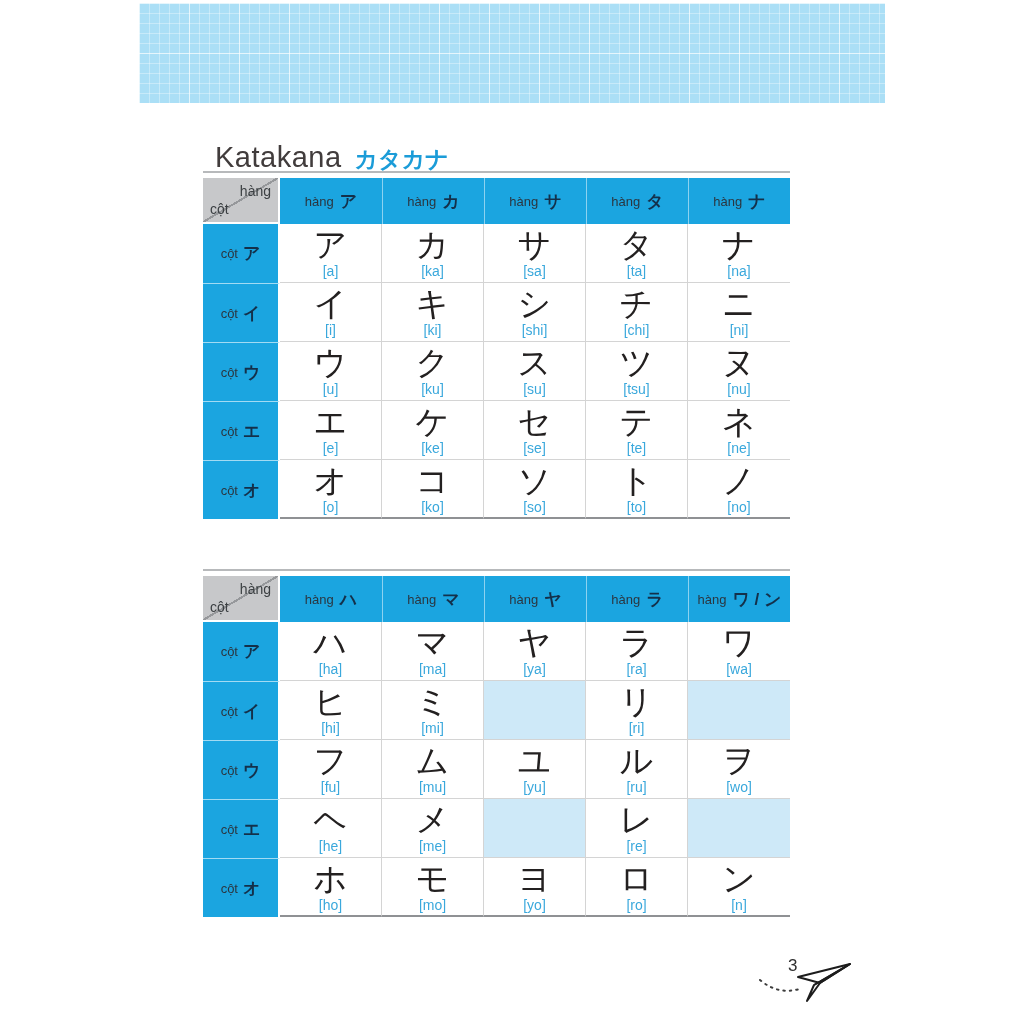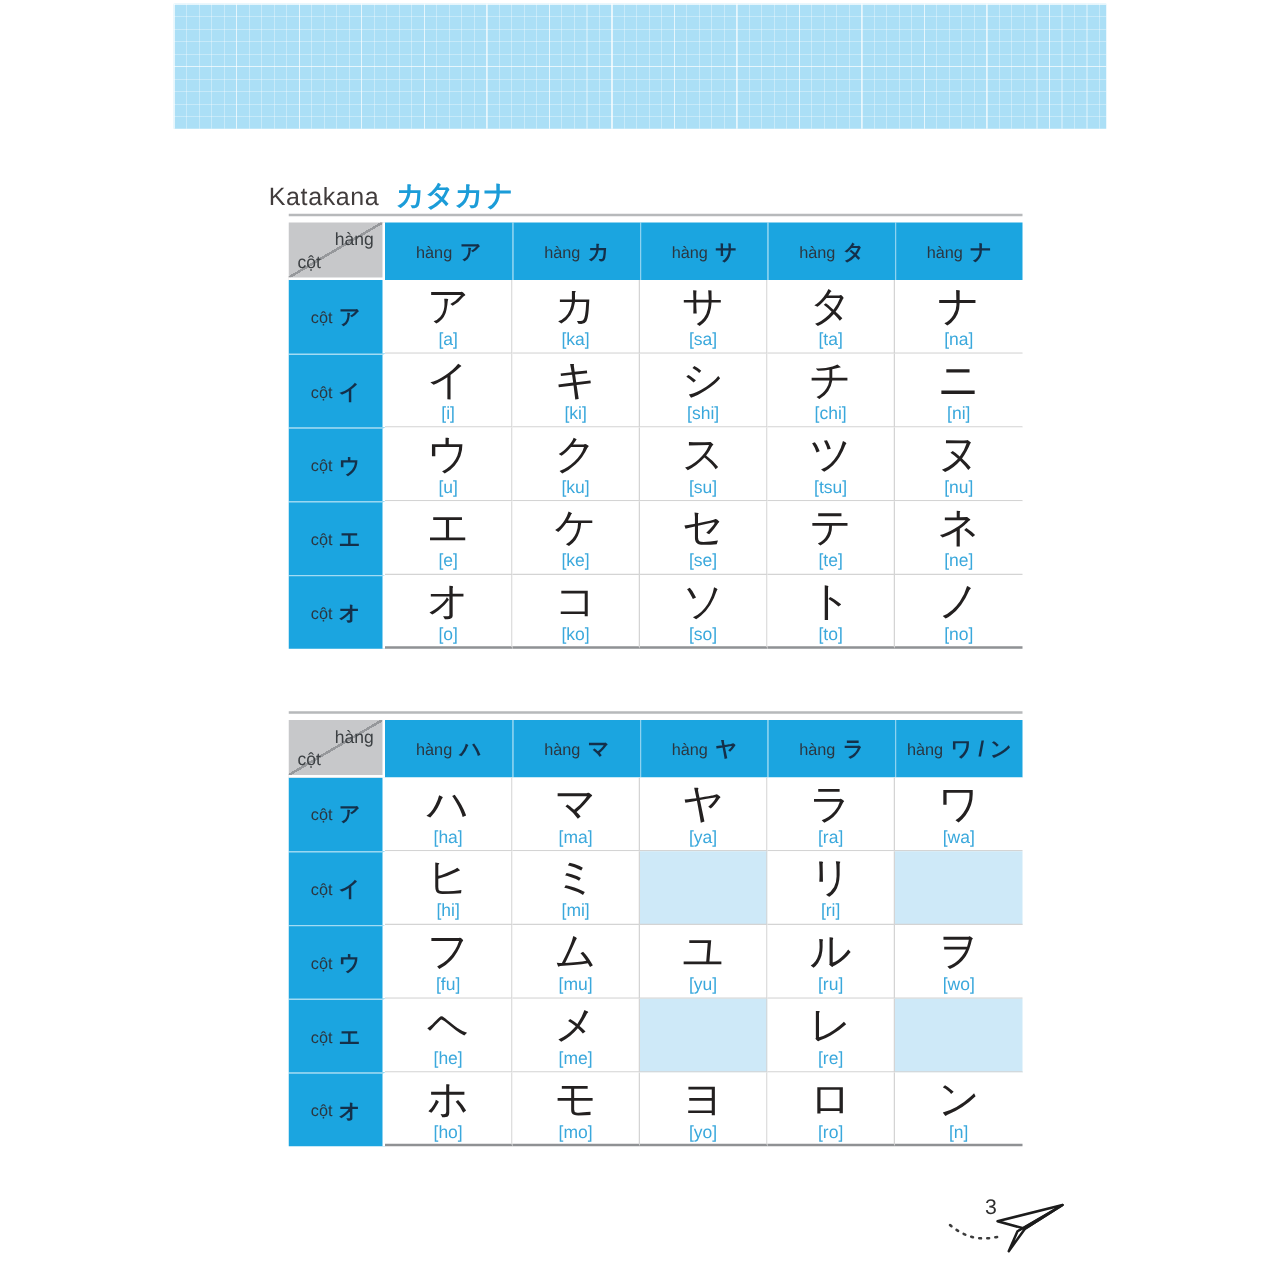--- a/index.html
+++ b/index.html
@@ -9,25 +9,25 @@
   
   .band{position:absolute;left:139px;top:3px;width:746px;height:100px;background-color:#abdff6;
     background-image:
       repeating-linear-gradient(to right, rgba(255,255,255,.55) 0 1px, transparent 1px 50px),
       repeating-linear-gradient(to bottom, rgba(255,255,255,.55) 0 1px, transparent 1px 50px),
       repeating-linear-gradient(to right, rgba(255,255,255,.33) 0 1px, transparent 1px 10px),
       repeating-linear-gradient(to bottom, rgba(255,255,255,.33) 0 1px, transparent 1px 10px);}
 
   
   .title{position:absolute;left:215px;top:141px;white-space:nowrap;}
-  .title-latin{font-size:20px;color:#413c3c;letter-spacing:.5px;}
+  .title-latin{font-size:29px;color:#413c3c;letter-spacing:.5px;}
   .title-kana{font-size:23px;color:#1b9cd8;font-weight:bold;margin-left:13px;}
 
   
-  .tblwrap{position:absolute;left:231px;width:587px;}
+  .tblwrap{position:absolute;left:203px;width:587px;}
   #t1{top:171px;} #t2{top:569px;}
   .topline{height:2px;background:#b7b9bb;margin-bottom:5px;}
   .tbl{display:grid;grid-template-columns:77px repeat(5,102px);}
   .corner,.chead{height:46px;}
   .rlabel,.cell{height:59px;}
   .corner{box-sizing:border-box;position:relative;border-right:2px solid #fff;border-bottom:2px solid #fff;
     background:linear-gradient(to bottom right, rgba(0,0,0,0) calc(50% - 1px), #96989b calc(50% - 1px) calc(50% + 1px), rgba(0,0,0,0) calc(50% + 1px)), #c7c8ca;}
   .corner .cw-top{position:absolute;top:5px;right:7px;font-size:14px;color:#3c4043;}
   .corner .cw-bot{position:absolute;bottom:5px;left:7px;font-size:14px;color:#3c4043;}
   .chead{background:#1ba5e0;display:flex;align-items:center;justify-content:center;gap:6px;

